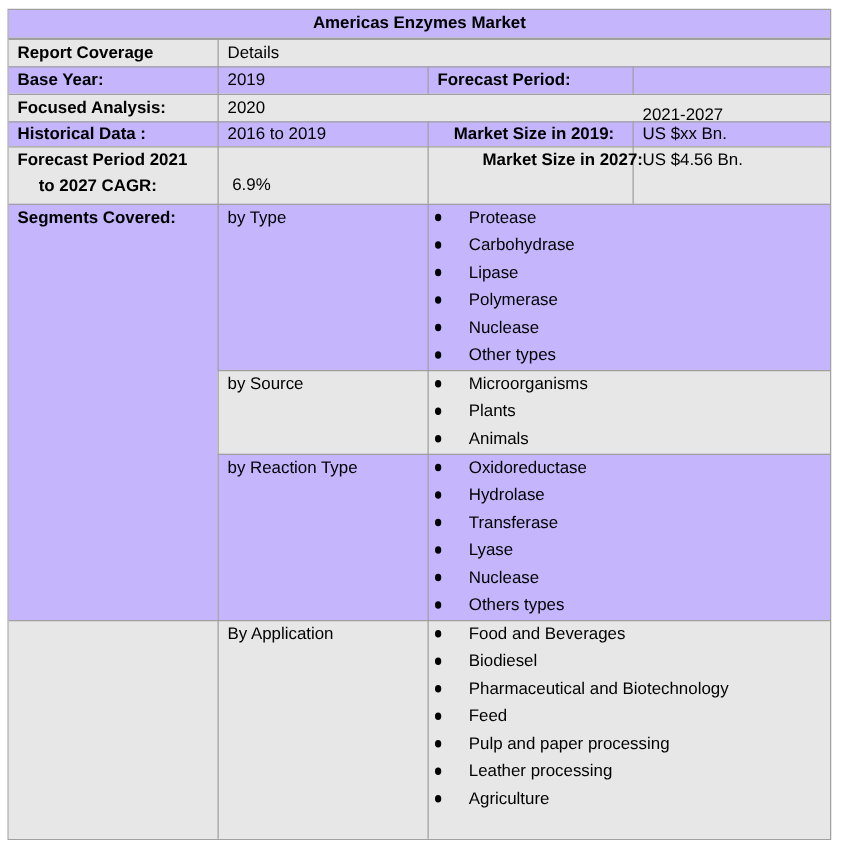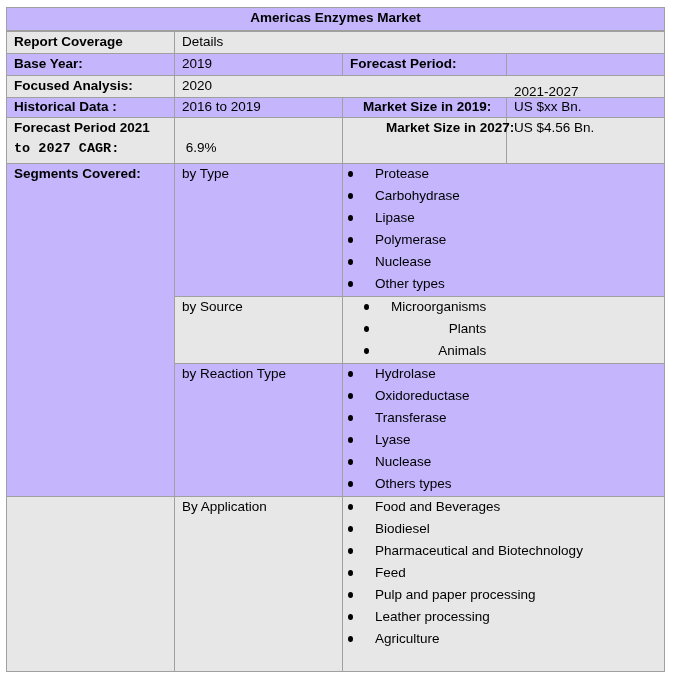--- a/index.html
+++ b/index.html
@@ -61,48 +61,48 @@
 
   <div class="cell b" style="left:0;top:67px;width:167px;height:22px;">Focused Analysis:</div>
   <div class="cell" style="left:168px;top:67px;width:167px;height:22px;">2020</div>
 
   <div class="cell b" style="left:0;top:88px;width:167px;height:21px;">Historical Data :</div>
   <div class="cell" style="left:168px;top:88px;width:167px;height:21px;">2016 to 2019</div>
   <div class="cell b" style="left:336px;top:88px;width:163px;height:21px;margin-left:13px;">Market Size in 2019:</div>
   <div class="cell" style="left:500px;top:88px;width:157px;height:21px;">US $xx Bn.</div>
 
   <div class="cell b" style="left:0;top:109px;width:167px;height:22px;">Forecast Period 2021</div>
-  <div class="cell b" style="left:0;top:130px;width:167px;height:22px;font-family:Liberation Mono, monospace;">to 2027 CAGR:</div>
+  <div class="cell b" style="left:17px;top:130px;width:167px;height:22px;">to 2027 CAGR:</div>
   <div class="cell" style="left:168px;top:109px;width:167px;height:22px;white-space:pre;margin-top:20px;"> 6.9%</div>
   <div class="cell b" style="left:336px;top:109px;width:163px;height:22px;margin-left:36px;">Market Size in 2027:</div>
   <div class="cell" style="left:500px;top:109px;width:157px;height:22px;">US $4.56 Bn.</div>
 
   <div class="cell b" style="left:0;top:155px;width:167px;height:22px;">Segments Covered:</div>
 
   <div class="cell" style="left:168px;top:155px;width:167px;height:22px;">by Type</div>
   <ul class="bl" style="position:absolute;left:338px;top:155px;">
     <li><span class="dot"></span><span>Protease</span></li>
     <li><span class="dot"></span><span>Carbohydrase</span></li>
     <li><span class="dot"></span><span>Lipase</span></li>
     <li><span class="dot"></span><span>Polymerase</span></li>
     <li><span class="dot"></span><span>Nuclease</span></li>
     <li><span class="dot"></span><span>Other types</span></li>
   </ul>
 
   <div class="cell" style="left:168px;top:288px;width:167px;height:22px;">by Source</div>
-  <ul class="bl" style="position:absolute;left:354px;top:288px;text-align:right;">
+  <ul class="bl" style="position:absolute;left:338px;top:288px;">
     <li><span class="dot"></span><span>Microorganisms</span></li>
     <li><span class="dot"></span><span>Plants</span></li>
     <li><span class="dot"></span><span>Animals</span></li>
   </ul>
 
   <div class="cell" style="left:168px;top:355px;width:167px;height:22px;">by Reaction Type</div>
   <ul class="bl" style="position:absolute;left:338px;top:355px;">
+    <li><span class="dot"></span><span>Oxidoreductase</span></li>
     <li><span class="dot"></span><span>Hydrolase</span></li>
-    <li><span class="dot"></span><span>Oxidoreductase</span></li>
     <li><span class="dot"></span><span>Transferase</span></li>
     <li><span class="dot"></span><span>Lyase</span></li>
     <li><span class="dot"></span><span>Nuclease</span></li>
     <li><span class="dot"></span><span>Others types</span></li>
   </ul>
 
   <div class="cell" style="left:168px;top:488px;width:167px;height:22px;">By Application</div>
   <ul class="bl" style="position:absolute;left:338px;top:488px;">
     <li><span class="dot"></span><span>Food and Beverages</span></li>
     <li><span class="dot"></span><span>Biodiesel</span></li>

